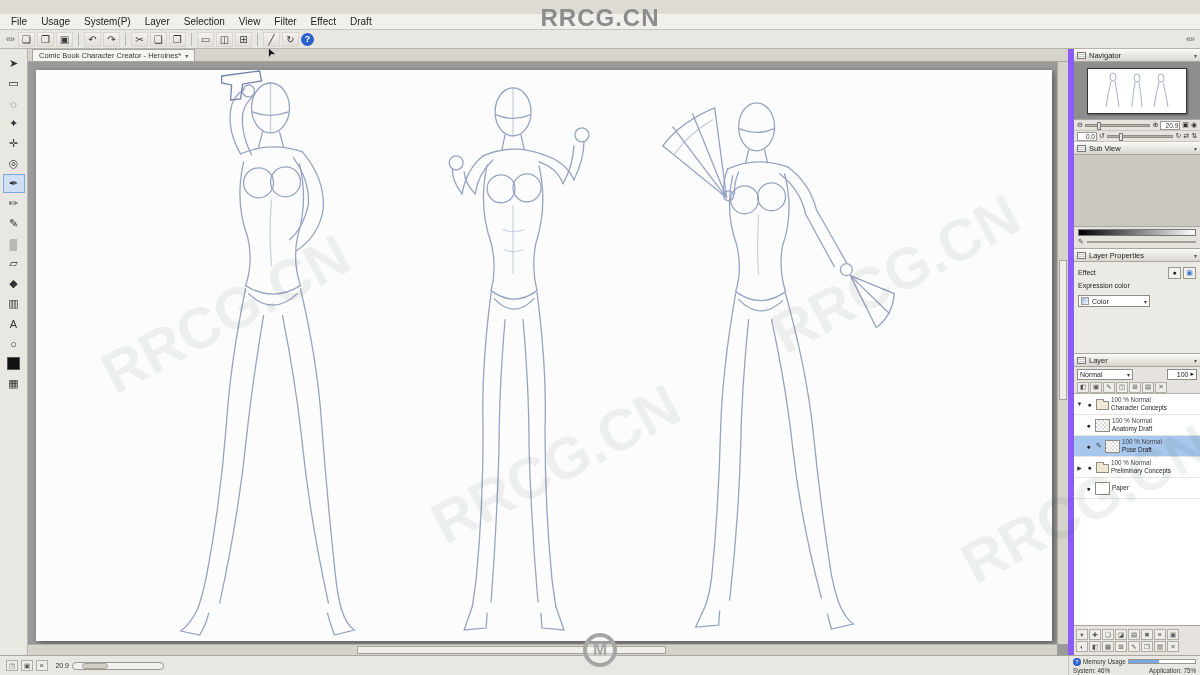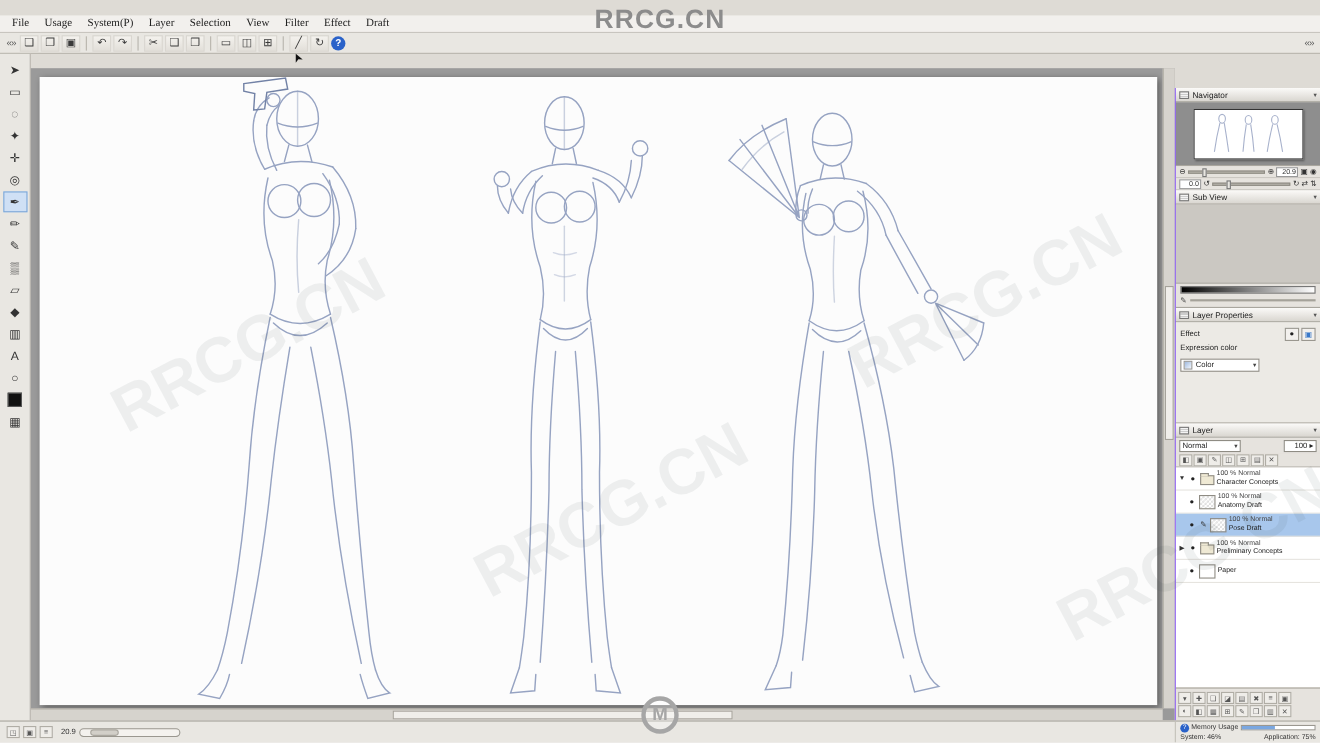--- a/index.html
+++ b/index.html
@@ -5,21 +5,21 @@
   *{margin:0;padding:0;box-sizing:border-box;}
   html,body{width:1200px;height:675px;}
   .screen{position:relative;width:1200px;height:675px;background:#dedbd5;overflow:hidden;
     font-family:"Liberation Sans","DejaVu Sans",sans-serif;color:#222;}
 
   
   .titlebar{position:absolute;left:0;top:0;right:0;height:14px;background:linear-gradient(#40409a,#1c1c55);
     color:#fff;font-size:9px;display:flex;align-items:center;justify-content:center;white-space:nowrap;}
   .menubar{position:absolute;left:0;top:14px;right:0;height:16px;background:#f2f0ed;border-bottom:1px solid #c8c5bf;
     display:flex;align-items:center;font-size:10px;padding-left:4px;}
-  .menu-item{padding:0 7px;cursor:default;font-family:Liberation Serif, serif;}
+  .menu-item{padding:0 7px;cursor:default;}
   .toolbar{position:absolute;left:0;top:30px;right:0;height:19px;background:#e9e7e2;border-bottom:1px solid #b7b4ac;
     display:flex;align-items:center;gap:2px;padding:0 4px;}
   .chev{font-size:9px;color:#555;letter-spacing:-1px;padding:0 2px;}
   .chev.right{margin-left:auto;}
   .tb-btn{width:17px;height:15px;display:flex;align-items:center;justify-content:center;font-size:10px;color:#3a3a3a;
     border:1px solid #d9d6d0;background:linear-gradient(#f4f2ee,#e2dfd9);}
   .tb-sep{width:1px;height:13px;background:#b7b4ac;margin:0 3px;}
   .tb-help{width:13px;height:13px;border-radius:50%;background:#2a62c9;color:#fff;font-size:9px;font-weight:bold;
     display:flex;align-items:center;justify-content:center;border:none;}
   .cursor{position:absolute;left:266px;top:46px;z-index:70;font-size:11px;color:#111;transform:rotate(-115deg);}
@@ -40,22 +40,22 @@
   
   .canvas-area{position:absolute;left:28px;top:62px;width:1040px;bottom:20px;background:#9a9a9a;}
   .page{position:absolute;left:8px;top:8px;right:16px;bottom:14px;background:#fcfcfc;box-shadow:2px 2px 6px rgba(0,0,0,.45);}
   .page svg{width:100%;height:100%;display:block;}
   .vscroll{position:absolute;right:0;top:0;bottom:11px;width:11px;background:#d6d3cd;border-left:1px solid #b0ada5;}
   .vscroll .thumb{position:absolute;left:1px;right:1px;top:34%;height:24%;background:#f0eeea;border:1px solid #a5a29a;}
   .hscroll{position:absolute;left:0;right:11px;bottom:0;height:11px;background:#d6d3cd;border-top:1px solid #b0ada5;}
   .hscroll .thumb{position:absolute;top:1px;bottom:1px;left:32%;width:30%;background:#f0eeea;border:1px solid #a5a29a;}
 
   
-  .rightpanel{position:absolute;right:0;top:49px;width:132px;bottom:20px;background:#dcd9d3;border-left:1px solid #8b5cf6;
-    display:flex;flex-direction:column;font-size:7px;margin-top:31px;}
+  .rightpanel{position:absolute;right:0;top:49px;width:132px;bottom:20px;background:#dcd9d3;border-left:6px solid #8b5cf6;
+    display:flex;flex-direction:column;font-size:7px;}
   .phead{height:13px;flex:0 0 13px;background:linear-gradient(#fbfaf8,#d9d6d0);border-bottom:1px solid #a9a69e;
     display:flex;align-items:center;gap:3px;padding:0 3px;font-size:7.5px;color:#222;}
   .ph-ico{width:9px;height:7px;border:1px solid #777;background:repeating-linear-gradient(#f4f4f4 0 1px,#ccc 1px 2px);}
   .ph-spacer{flex:1;}
   .ph-btn{font-size:6px;color:#555;}
   .nav-thumb-wrap{height:58px;flex:0 0 58px;background:#8e8e8e;display:flex;align-items:center;justify-content:center;border-bottom:1px solid #a9a69e;}
   .nav-thumb{width:100px;height:46px;background:#fff;border:1px solid #333;box-shadow:1px 1px 2px rgba(0,0,0,.4);}
   .nav-thumb svg{width:100%;height:100%;display:block;}
   .nav-row{height:11px;flex:0 0 11px;display:flex;align-items:center;gap:2px;padding:0 3px;font-size:7px;color:#333;
     background:#e6e3de;border-bottom:1px solid #c8c5bf;}
@@ -158,20 +158,26 @@
     <span class="tb-btn">⊞</span>
     <span class="tb-sep"></span>
     <span class="tb-btn">╱</span>
     <span class="tb-btn">↻</span>
     <span class="tb-btn tb-help">?</span>
     <span class="chev right">«»</span>
   </div>
 
   <span class="cursor">➤</span>
 
+  <div class="tabbar">
+    <div class="doc-tab">
+      <span>Comic Book Character Creator - Heroines*</span>
+      <span class="dd">▾</span>
+    </div>
+  </div>
 
   <div class="toolstrip">
     <div class="tool">
         <span>➤</span>
       </div>
     <div class="tool">
         <span>▭</span>
       </div>
     <div class="tool">
         <span>◌</span>

